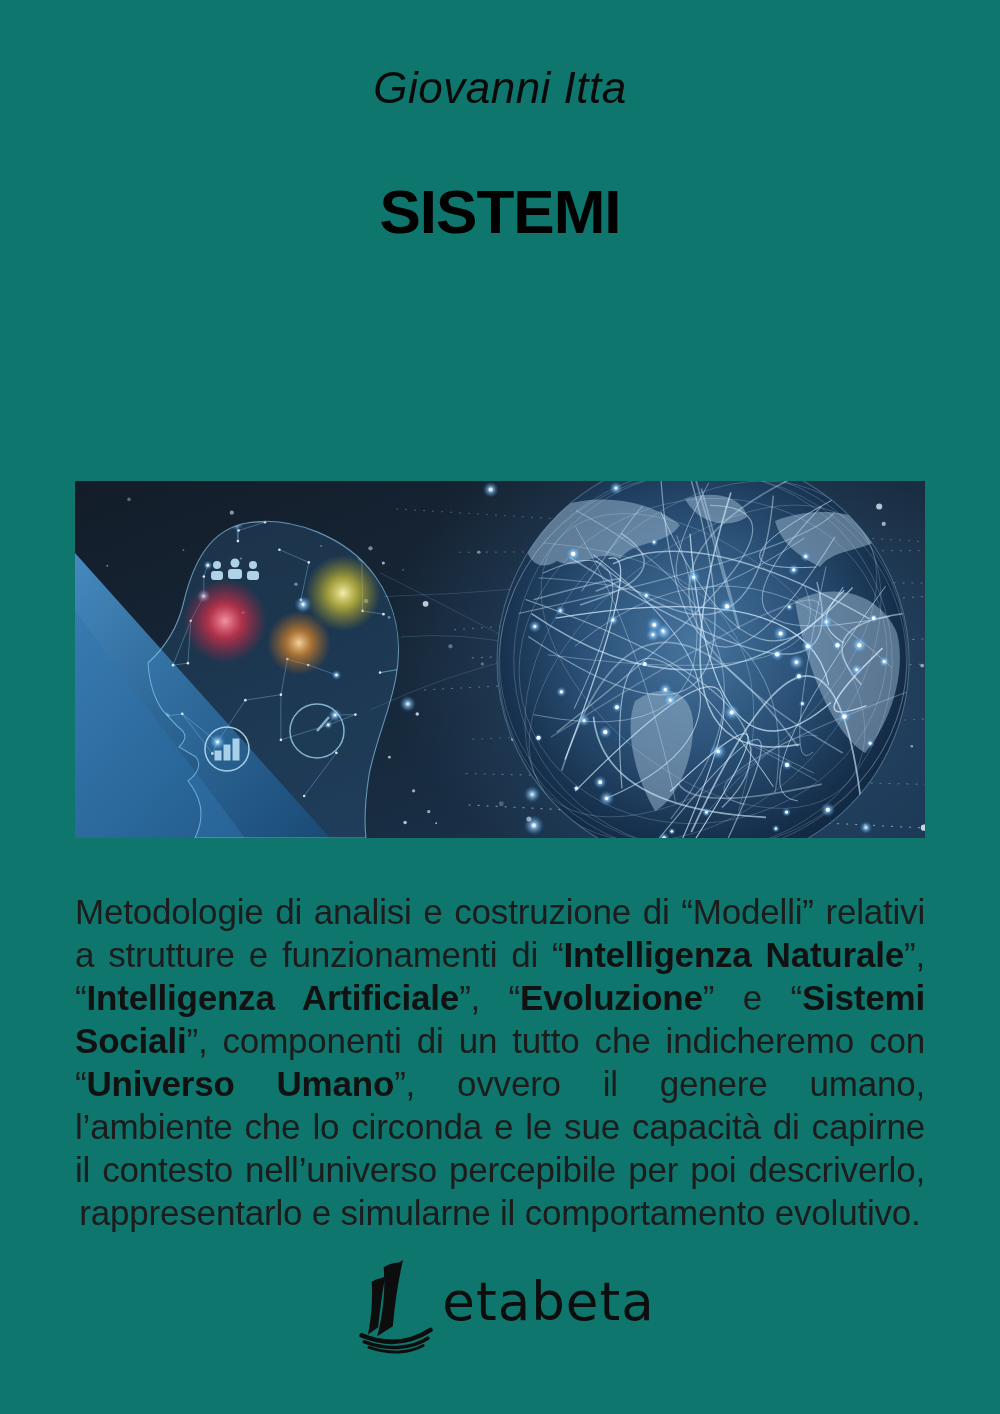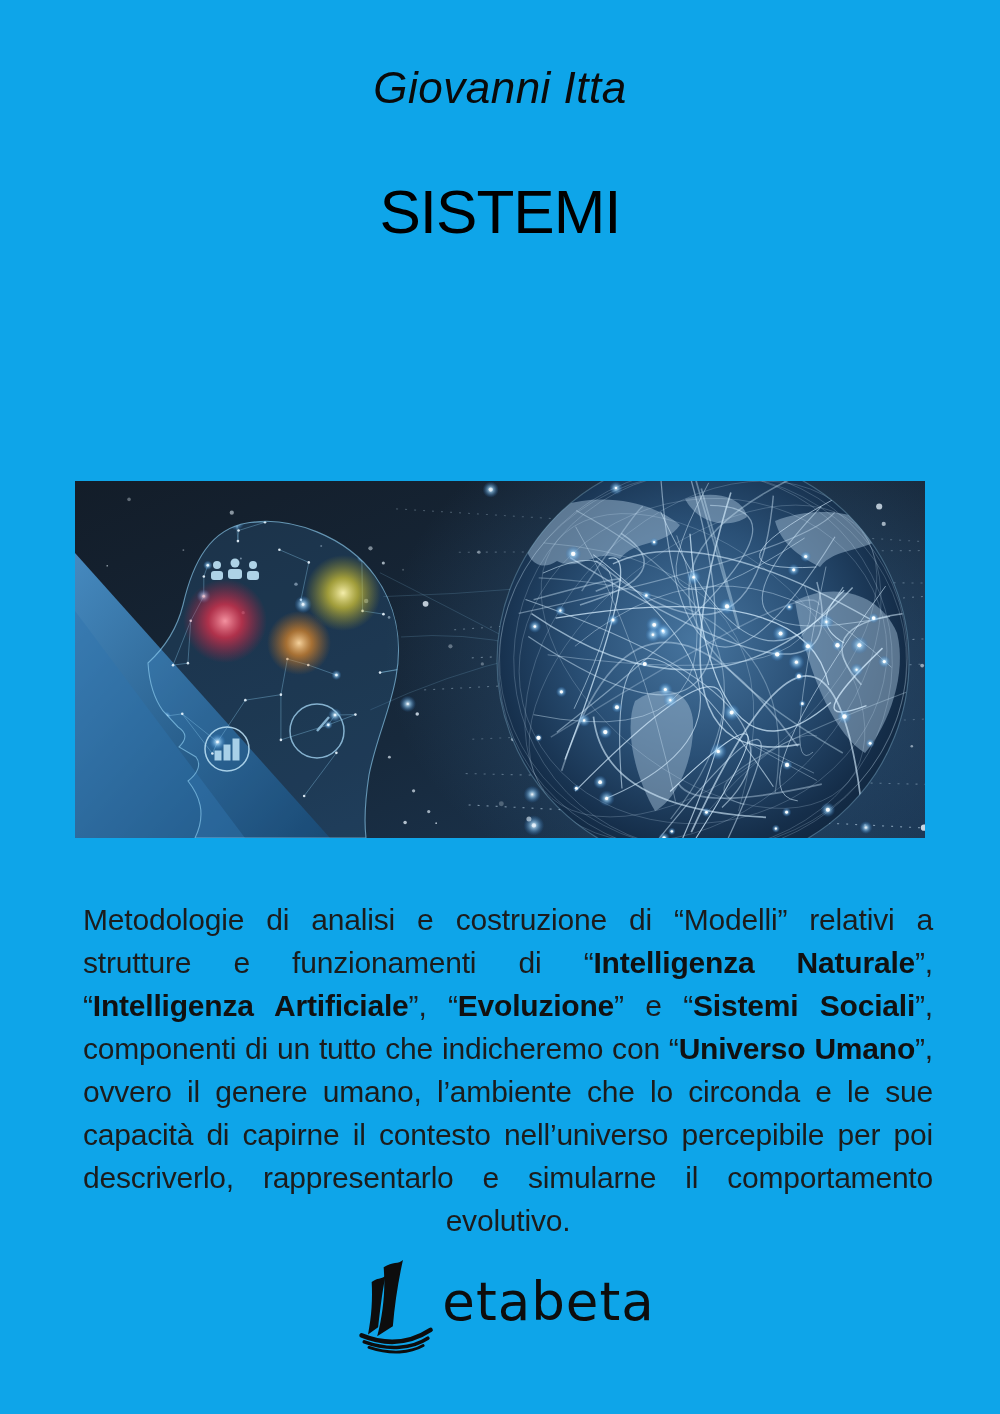--- a/index.html
+++ b/index.html
@@ -1,39 +1,39 @@
 <!DOCTYPE html>
 <html><head>
 <meta charset="utf-8">
 <style>
   html,body{margin:0;padding:0;background:#ffffff;}
   .page{
     position:relative;width:1000px;height:1414px;margin:0 auto;
-    background:#0ea5e9;overflow:hidden;
+    background:#0f766e;overflow:hidden;
     font-family:"Liberation Sans",sans-serif;color:#000;
   }
   .author{
     position:absolute;top:64px;left:0;width:100%;
     text-align:center;font-style:italic;font-size:44px;line-height:48px;
     font-weight:400;color:#0a0a0a;letter-spacing:0.5px;
   }
   .title{
     position:absolute;top:172px;left:0;width:100%;margin:0;
-    text-align:center;font-size:62px;line-height:80px;font-weight:400;
+    text-align:center;font-size:62px;line-height:80px;font-weight:700;
     letter-spacing:-1px;color:#000;
   }
   .title span{display:block;}
   .hero{
     position:absolute;left:75px;top:481px;width:850px;height:357px;
     overflow:hidden;background:#15202e;
   }
   .hero svg{display:block;width:850px;height:357px;}
   .body-text{
-    position:absolute;left:75px;top:890px;width:850px;margin:8px;
-    font-size:30px;line-height:43px;letter-spacing:-0.2px;
+    position:absolute;left:75px;top:890px;width:850px;margin:0;
+    font-size:35px;line-height:43px;letter-spacing:-0.2px;
     text-align:justify;text-align-last:center;color:#1c1c1c;
   }
   .body-text .b{font-weight:700;color:#111;}
   .logo{
     position:absolute;top:1258px;left:0;width:100%;
     display:flex;align-items:center;justify-content:center;gap:11px;
   }
   .logo-book{width:92px;height:96px;flex:0 0 auto;margin-right:-6px;}
   .logo-text{
     font-family:"DejaVu Sans",sans-serif;font-size:53px;font-weight:400;

